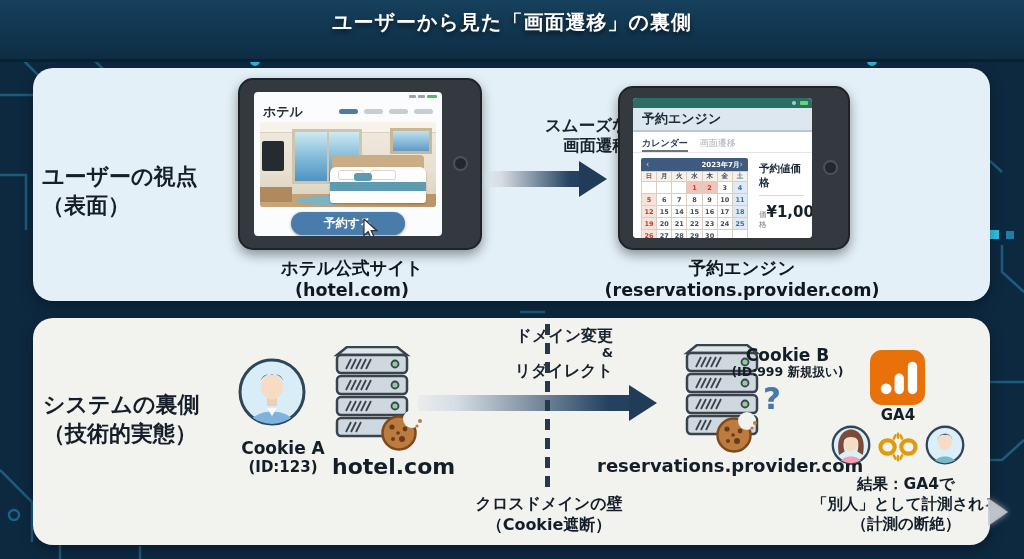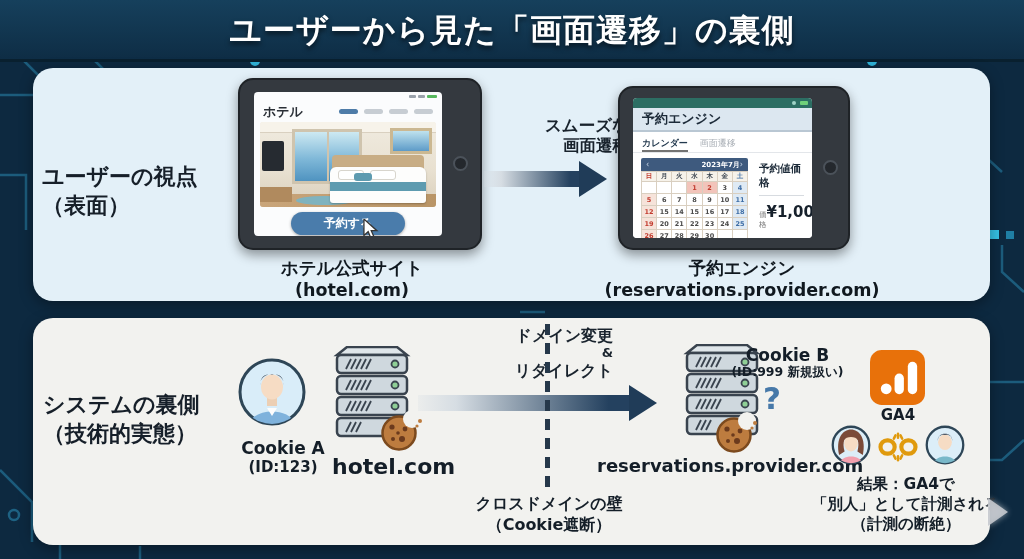--- a/index.html
+++ b/index.html
@@ -7,21 +7,21 @@
   body { font-family:"DejaVu Sans","Liberation Sans",sans-serif; }
   .stage { position:relative; width:1024px; height:559px; overflow:hidden; background:#0d2940; }
 
   
   .circuit { position:absolute; inset:0; }
 
   
   .title-band { position:absolute; left:0; top:0; width:1024px; height:62px;
     background:linear-gradient(180deg,#16405c,#0e2d45); border-bottom:3px solid #09202f; }
   .title { position:absolute; left:0; top:9px; width:1024px; text-align:center;
-    color:#fff; font-size:32px; font-weight:bold; letter-spacing:1px;
+    color:#fff; font-size:20px; font-weight:bold; letter-spacing:1px;
     text-shadow:0 3px 5px rgba(0,0,0,.6); }
 
   
   .panel { position:absolute; border-radius:20px; box-shadow:0 4px 14px rgba(0,0,0,.35); }
   .panel-top { left:33px; top:68px; width:957px; height:233px; background:#e3f0f8; }
   .panel-bottom { left:33px; top:318px; width:957px; height:227px; background:#f2f2ef; }
 
   .side-label { position:absolute; font-weight:bold; color:#161f29;
     font-size:22px; line-height:1.32; }
 

